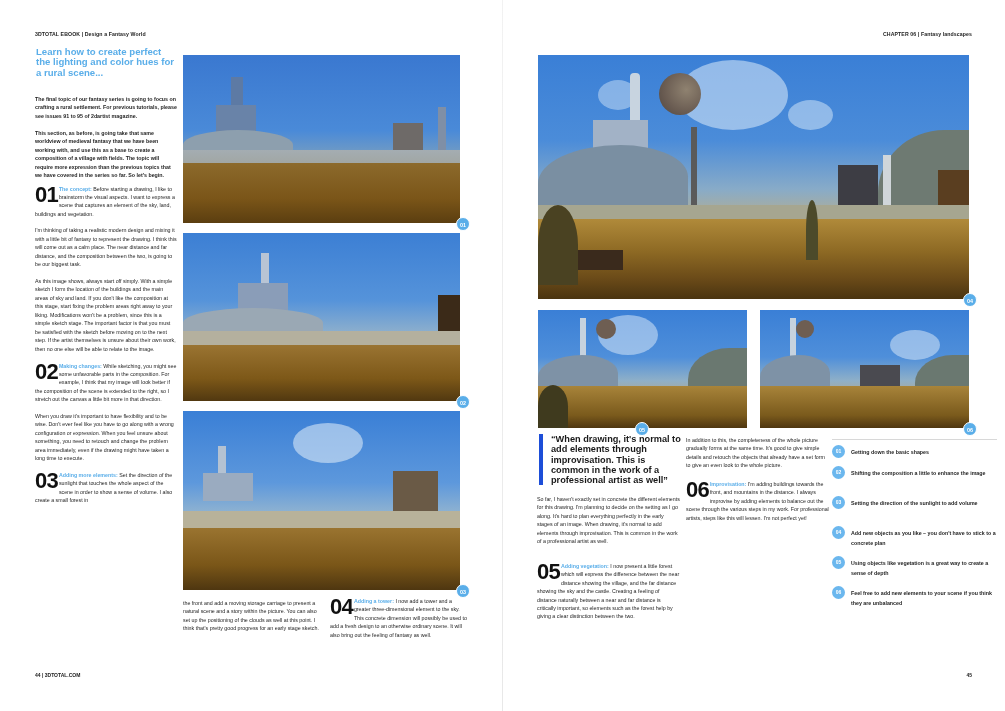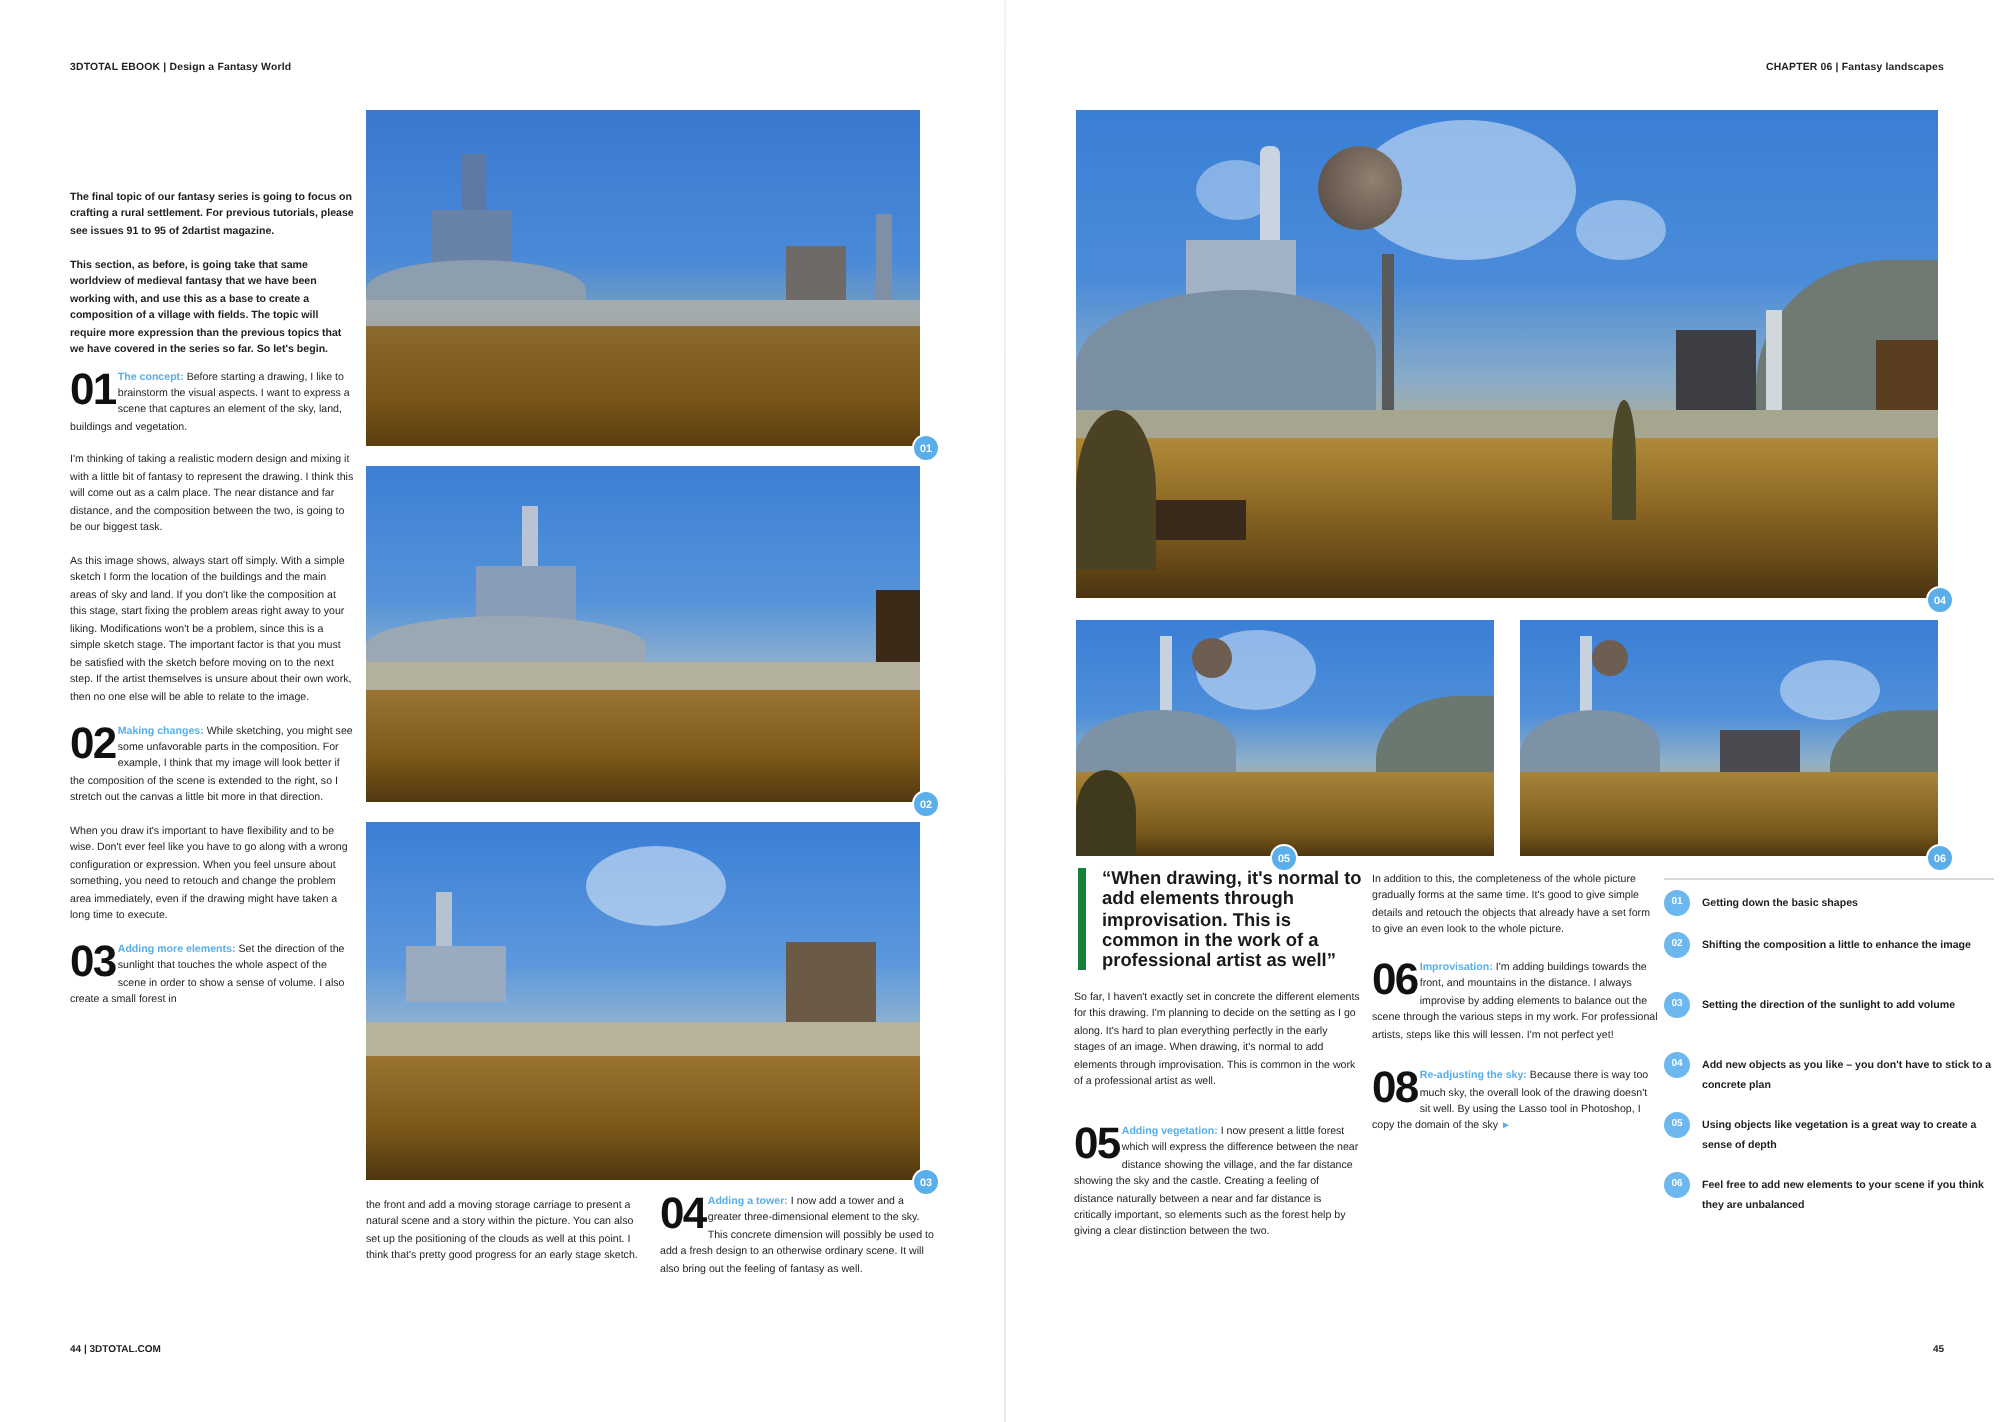--- a/index.html
+++ b/index.html
@@ -30,39 +30,40 @@
   .figure { position: absolute; overflow: visible; }
   .figure .art { position: absolute; inset: 0; overflow: hidden; }
   .badge { position: absolute; width: 14px; height: 14px; border-radius: 50%; background: #5aaee9; color: #fff; font-size: 5.4px; font-weight: bold; text-align: center; line-height: 14px; border: 1px solid #fff; }
 
   
   .sky { position: absolute; left: 0; right: 0; top: 0; }
   .ground { position: absolute; left: 0; right: 0; bottom: 0; }
   .haze { position: absolute; left: 0; right: 0; }
   .shape { position: absolute; }
 
-  .pull-quote { position: absolute; left: 539px; top: 434px; width: 142px; border-left: 4px solid #15803d; padding-left: 8px; font-size: 9.2px; line-height: 10.3px; font-weight: bold; color: #1a1a1a; }
+  .pull-quote { position: absolute; left: 539px; top: 434px; width: 142px; border-left: 4px solid #1d4ed8; padding-left: 8px; font-size: 9.2px; line-height: 10.3px; font-weight: bold; color: #1a1a1a; }
 
   .tips { position: absolute; left: 832px; top: 445px; width: 170px; }
   .tips .rule { position: absolute; left: 0; top: -6px; width: 165px; height: 1px; background: #d8d8d8; }
   .tip { position: absolute; left: 0; width: 170px; }
   .tip .circle { position: absolute; left: 0; top: 0; width: 13px; height: 13px; border-radius: 50%; background: #6bb7ee; color: #fff; font-size: 5px; font-weight: bold; text-align: center; line-height: 13px; }
   .tip .text { position: absolute; left: 19px; top: 2px; width: 148px; font-size: 5.3px; line-height: 10px; font-weight: bold; color: #1e1e1e; }
 
   .cont-arrow { color: #5aaee9; font-size: 5px; }
 </style>
 </head>
 <body>
 
 <div class="spread">
   <div class="gutter"></div>
 
   <div class="running-head left">3DTOTAL EBOOK  |  Design a Fantasy World</div>
   <div class="running-head right">CHAPTER 06  |  Fantasy landscapes</div>
 
+  <div class="intro-headline">Learn how to create perfect the lighting and color hues for a rural scene...</div>
 
   <div class="col" style="left:35px; top:95px; width:142px;">
     <p class="bold">The final topic of our fantasy series is going to focus on crafting a rural settlement. For previous tutorials, please see issues 91 to 95 of 2dartist magazine.</p>
     <p class="bold" style="margin-bottom:5px;">This section, as before, is going take that same worldview of medieval fantasy that we have been working with, and use this as a base to create a composition of a village with fields. The topic will require more expression than the previous topics that we have covered in the series so far. So let's begin.</p>
 
     <div class="step">
       <span class="num">01</span>
       <span class="title">The concept:</span><span> Before starting a drawing, I like to brainstorm the visual aspects. I want to express a scene that captures an element of the sky, land, buildings and vegetation.</span>
     </div>
     <p style="margin-top:8px;">I'm thinking of taking a realistic modern design and mixing it with a little bit of fantasy to represent the drawing. I think this will come out as a calm place. The near distance and far distance, and the composition between the two, is going to be our biggest task.</p>
@@ -194,25 +195,20 @@
       <span class="title">Adding vegetation:</span><span> I now present a little forest which will express the difference between the near distance showing the village, and the far distance showing the sky and the castle. Creating a feeling of distance naturally between a near and far distance is critically important, so elements such as the forest help by giving a clear distinction between the two.</span>
     </div>
   </div>
 
   <div class="col" style="left:686px; top:436px; width:143px;">
     <p style="margin-bottom:10px;">In addition to this, the completeness of the whole picture gradually forms at the same time. It's good to give simple details and retouch the objects that already have a set form to give an even look to the whole picture.</p>
     <div class="step">
       <span class="num">06</span>
       <span class="title">Improvisation:</span><span> I'm adding buildings towards the front, and mountains in the distance. I always improvise by adding elements to balance out the scene through the various steps in my work. For professional artists, steps like this will lessen. I'm not perfect yet!</span>
     </div>
-    <div class="step" style="margin-top:12px;">
-      <span class="num">08</span>
-      <span class="title">Re-adjusting the sky:</span><span> Because there is way too much sky, the overall look of the drawing doesn't sit well. By using the Lasso tool in Photoshop, I copy the domain of the sky</span>
-      <span class="cont-arrow">►</span>
-    </div>
   </div>
 
   <div class="tips">
     <div class="rule"></div>
     <div class="tip" style="top:0px;">
       <div class="circle">01</div>
       <div class="text">Getting down the basic shapes</div>
     </div>
     <div class="tip" style="top:21px;">
       <div class="circle">02</div>

